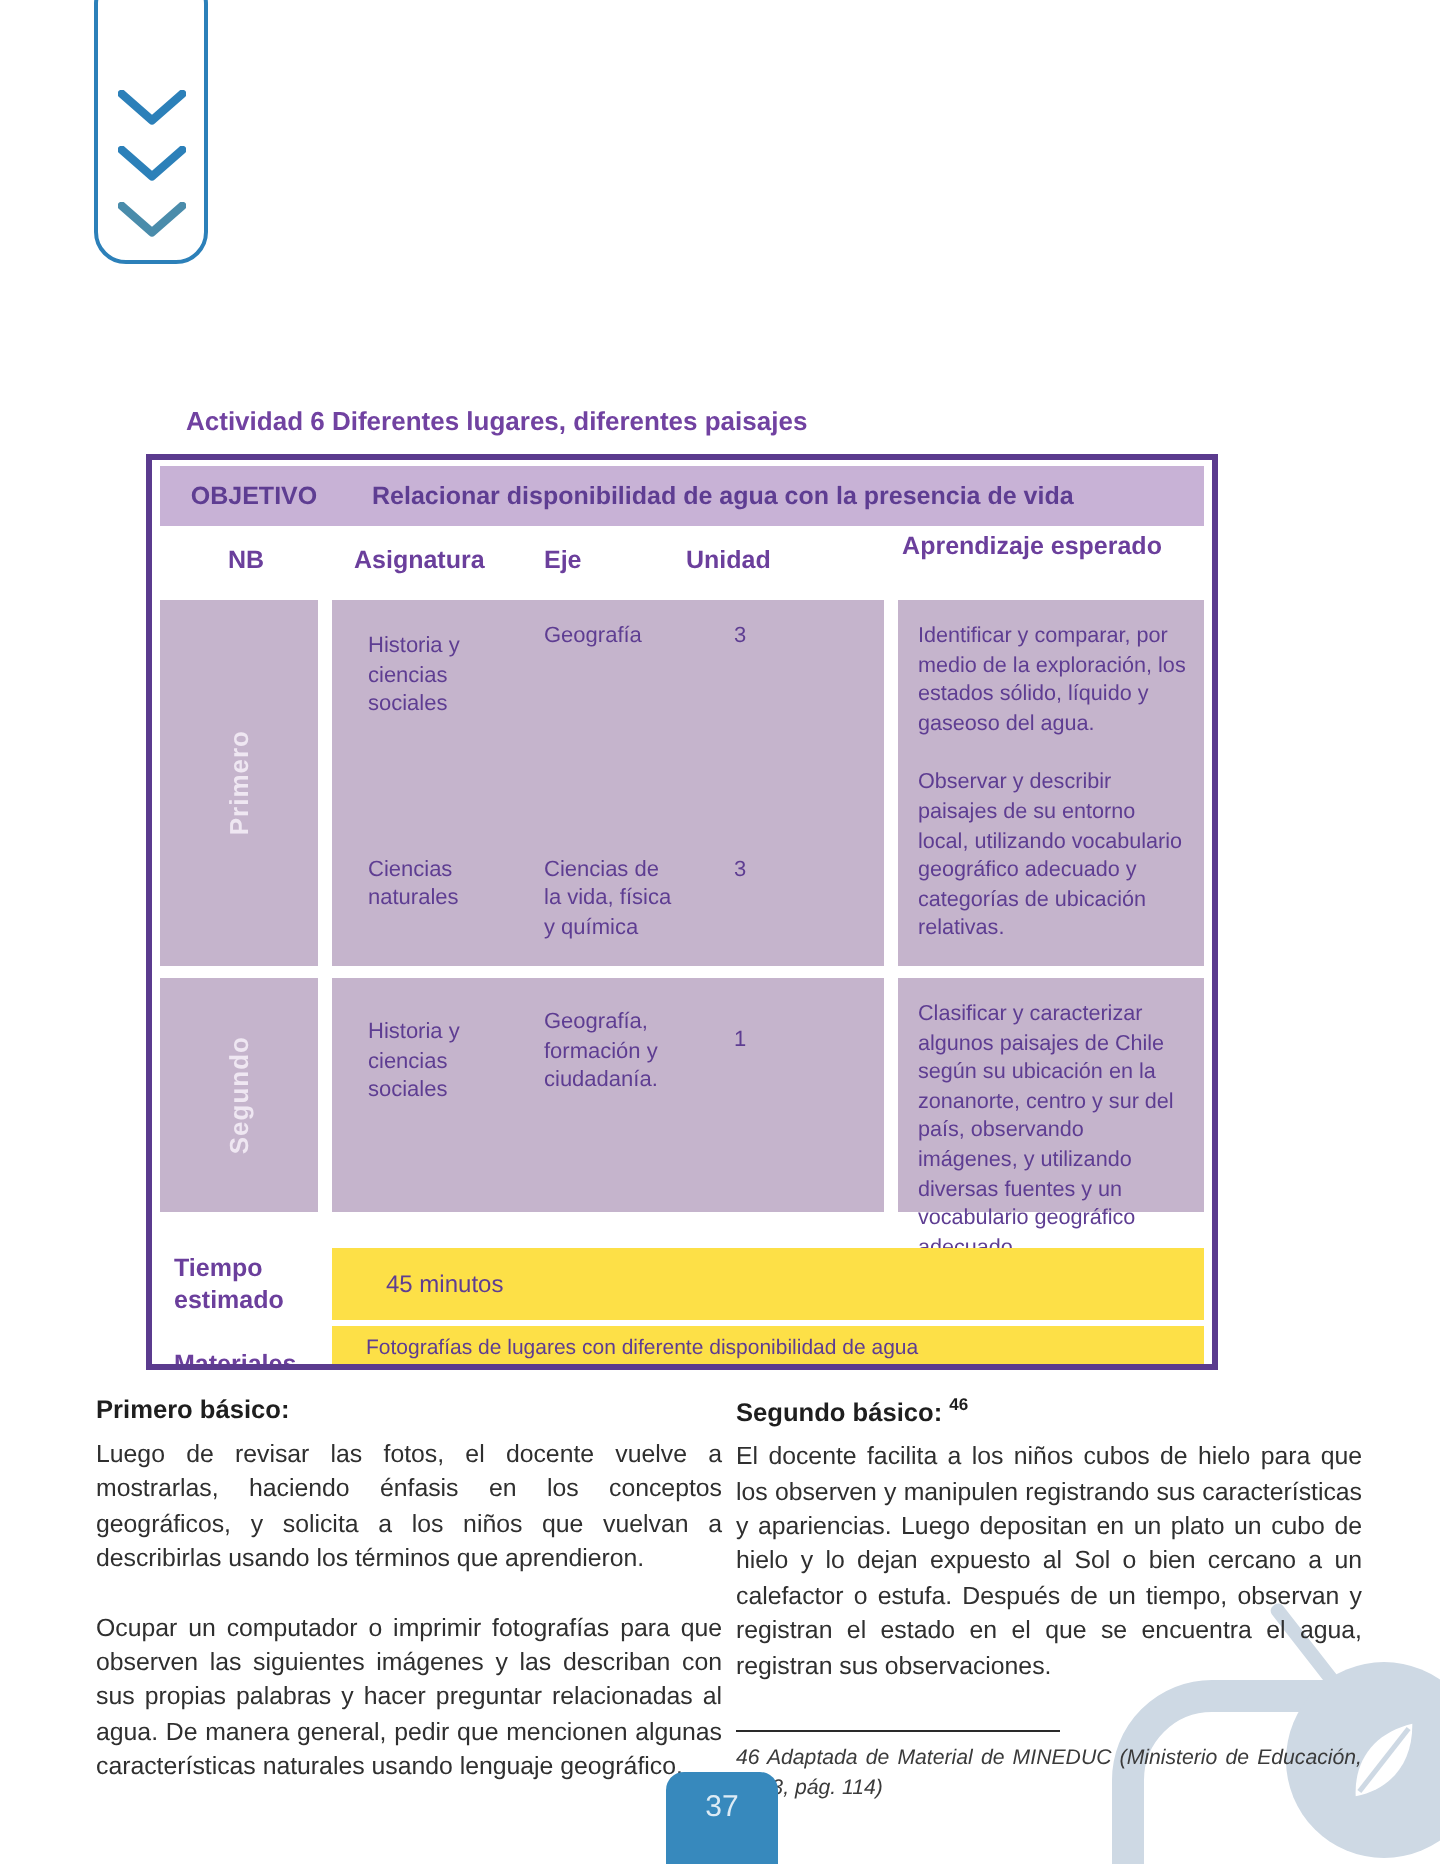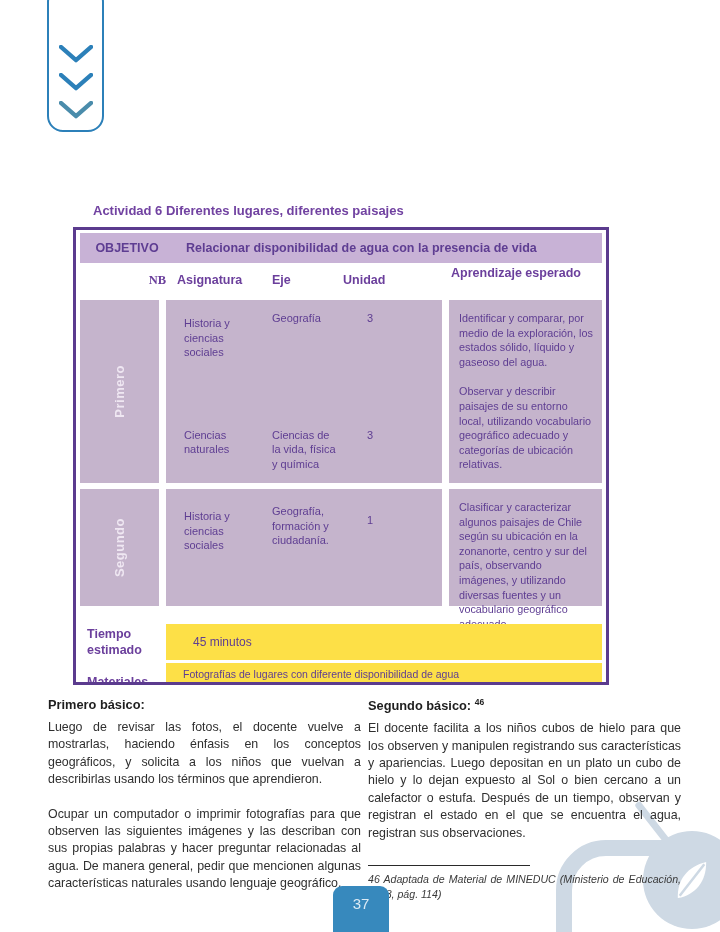--- a/index.html
+++ b/index.html
@@ -29,21 +29,21 @@
     padding:3px 4px; display:flex; flex-direction:column; overflow:hidden;
   }
   .row-objetivo {
     height:30px; background:#c8b2d6; display:flex; align-items:center;
     color:#5e3d92; font-weight:bold; font-size:12.5px; flex:none;
   }
   .obj-label { width:94px; text-align:center; }
   .obj-text { margin-left:12px; }
   .row-headers { height:37px; position:relative; flex:none; color:#6b3f9c; font-weight:bold; font-size:12.5px; }
   .row-headers span { position:absolute; top:10px; }
-  .h-nb { left:0; width:86px; text-align:right;font-family:Liberation Serif, serif; }
+  .h-nb { left:0; width:86px; text-align:center; }
   .h-asig { left:97px; }
   .h-eje { left:192px; }
   .h-unidad { left:263px; }
   .h-apr { left:352px; width:168px; text-align:center; top:3px !important; line-height:15px; }
   .body-row { display:flex; gap:7px; flex:none; }
   .row-primero { height:183px; }
   .row-segundo { height:117px; margin-top:6px; }
   .nb-cell {
     width:79px; background:#c5b4cc; position:relative; flex:none;
     display:flex; align-items:center; justify-content:center;

